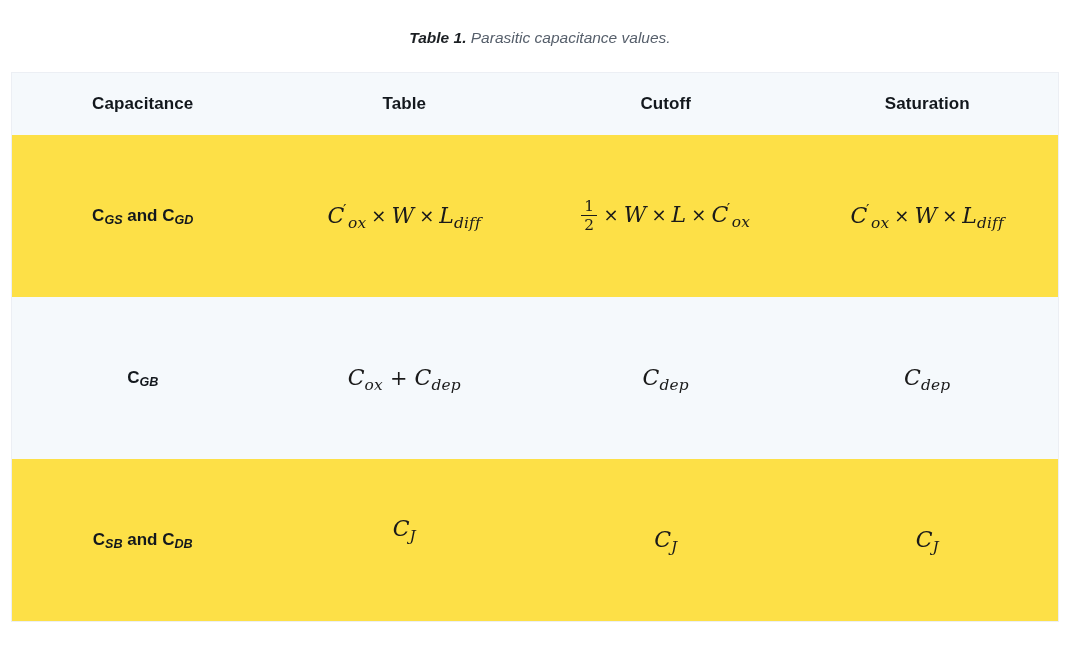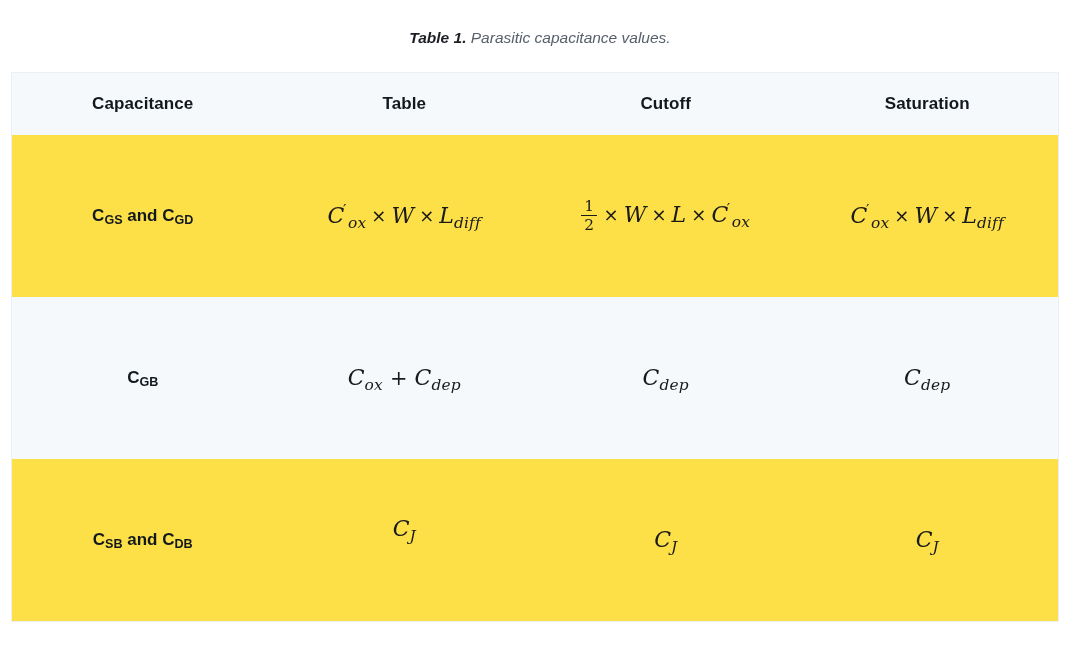--- a/index.html
+++ b/index.html
@@ -92,20 +92,21 @@
   .col-sat   { width: 25.0%; }
 
   
   .rowlabel {
     font-size: 17px;
     font-weight: bold;
     color: #13181d;
     white-space: nowrap;
   }
   .rowlabel sub {
+    font-style: italic;
     font-size: 0.74em;
     font-weight: bold;
     vertical-align: baseline;
     position: relative;
     bottom: -0.26em;
     line-height: 0;
   }
 
   
   .math {

